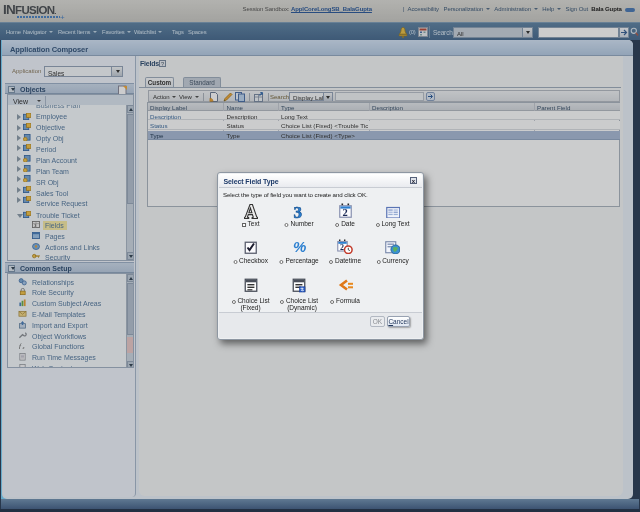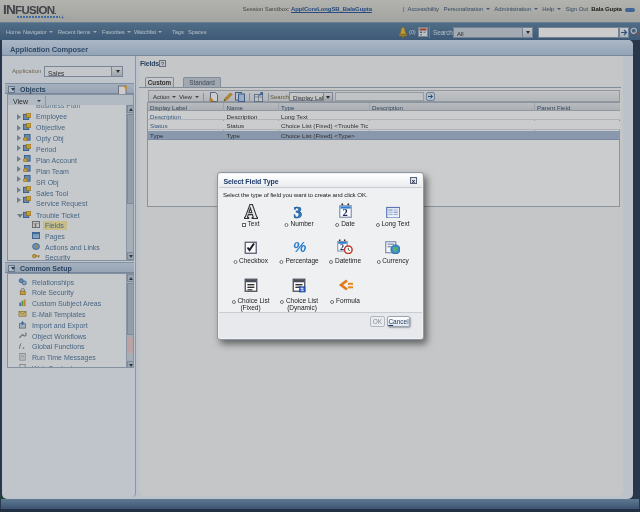--- a/index.html
+++ b/index.html
@@ -33,21 +33,21 @@
 #mright{position:absolute;top:0;height:18px;right:0;left:390px;}
 #searchlbl{left:43px;top:6px;font-size:6.5px;color:#d7e4f0;}
 #alldd{left:63px;top:4px;width:80px;height:11px;background:#c9d2dc;
   border:1px solid #8ba0b5;font-size:6.5px;color:#333;}
 #alldd .tx{position:absolute;left:3px;top:2.5px;font-size:6px;}
 #alldd .btn{position:absolute;right:0;top:0;width:10px;height:9px;
   background:linear-gradient(#eef1f4,#c6cdd6);border-left:1px solid #8ba0b5;}
 #sinput{left:148px;top:4px;width:81px;height:11px;background:#fdfdfd;
   border:1px solid #8ba0b5;}
 
-#frame{left:1px;top:40px;width:614px;height:469px;background:#14532d;}
+#frame{left:1px;top:40px;width:614px;height:469px;background:#7dd3fc;}
 #contentbox{left:1px;top:0px;width:631px;height:459px;background:#e9f0f9;
   border-radius:0 5px 5px 5px;}
 #apptitle{left:0;top:0;width:631px;height:16px;
   background:linear-gradient(#d2e2f5,#b4cae3);border-radius:0 5px 0 0;
   border-bottom:1px solid #93a9c2;}
 #apptitle span{position:absolute;left:8px;top:4.5px;font-size:7.5px;font-weight:bold;
   color:#35567d;letter-spacing:-0.1px;}
 
 #lpanel{left:1px;top:16px;width:133px;height:441px;background:#edf3fb;
   border-radius:0 0 4px 4px;border-right:1px solid #a8b8cc;}

